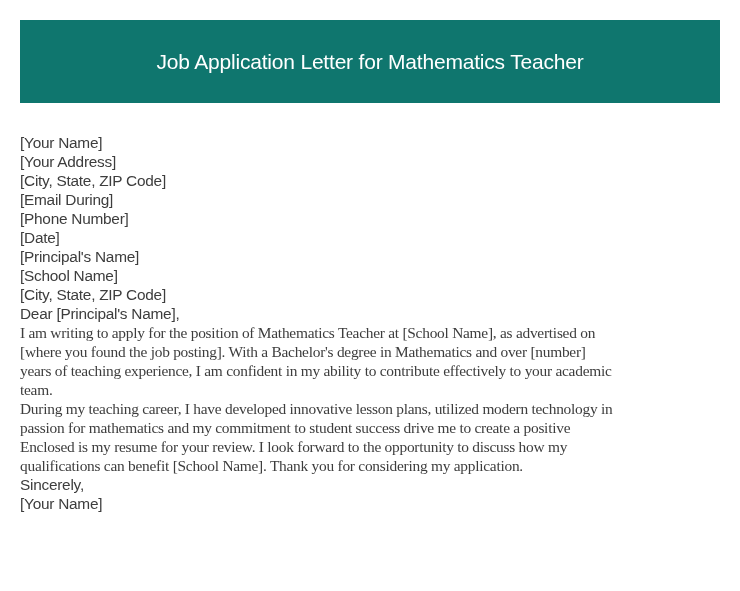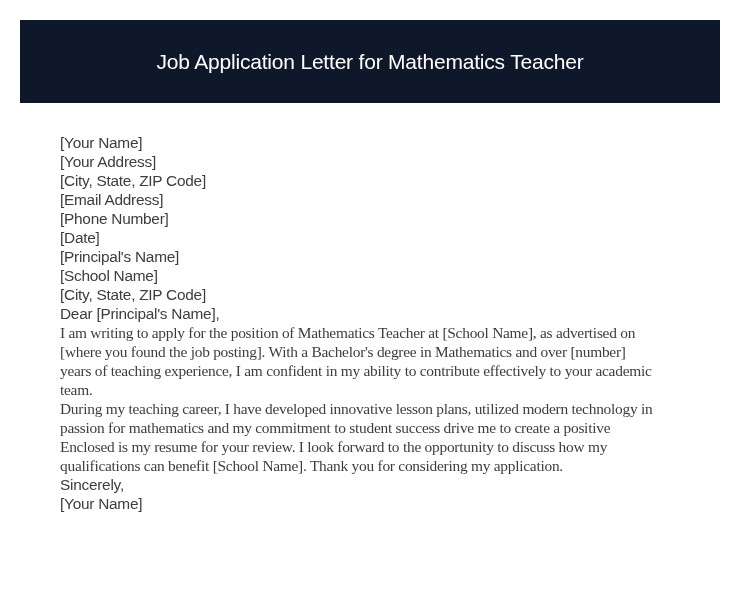--- a/index.html
+++ b/index.html
@@ -13,21 +13,21 @@
     position: relative;
     overflow: hidden;
     font-family: "Liberation Sans", "DejaVu Sans", sans-serif;
   }
   .header {
     position: absolute;
     left: 20px;
     top: 20px;
     width: 700px;
     height: 83px;
-    background: #0f172a;
+    background: #0f766e;
     display: flex;
     align-items: center;
     justify-content: center;
   }
   .header-title {
     color: #ffffff;
     font-size: 21px;
     letter-spacing: -0.2px;
     font-family: "Liberation Sans", "DejaVu Sans", sans-serif;
     position: relative;
@@ -40,40 +40,39 @@
     width: 705px;
     color: #3d3d3d;
     font-size: 15.4px;
     line-height: 19px;
     letter-spacing: -0.25px;
     font-family: "Liberation Sans", "DejaVu Sans", sans-serif;
   }
   .letter .line {
     display: block;
     white-space: nowrap;
-    margin-left: 40px;
   }
   .letter .para {
     display: block;
     font-family: Liberation Serif, serif;
   }
 </style>
 </head>
 <body>
 
 <div class="header">
   <span class="header-title">Job Application Letter for Mathematics Teacher</span>
 </div>
 
 <div class="letter">
   <div>
     <span class="line">[Your Name]</span>
     <span class="line">[Your Address]</span>
     <span class="line">[City, State, ZIP Code]</span>
-    <span class="line">[Email Address]</span>
+    <span class="line">[Email During]</span>
     <span class="line">[Phone Number]</span>
     <span class="line">[Date]</span>
   </div>
   <div>
     <span class="line">[Principal's Name]</span>
     <span class="line">[School Name]</span>
     <span class="line">[City, State, ZIP Code]</span>
   </div>
   <span class="line">Dear [Principal's Name],</span>
 

